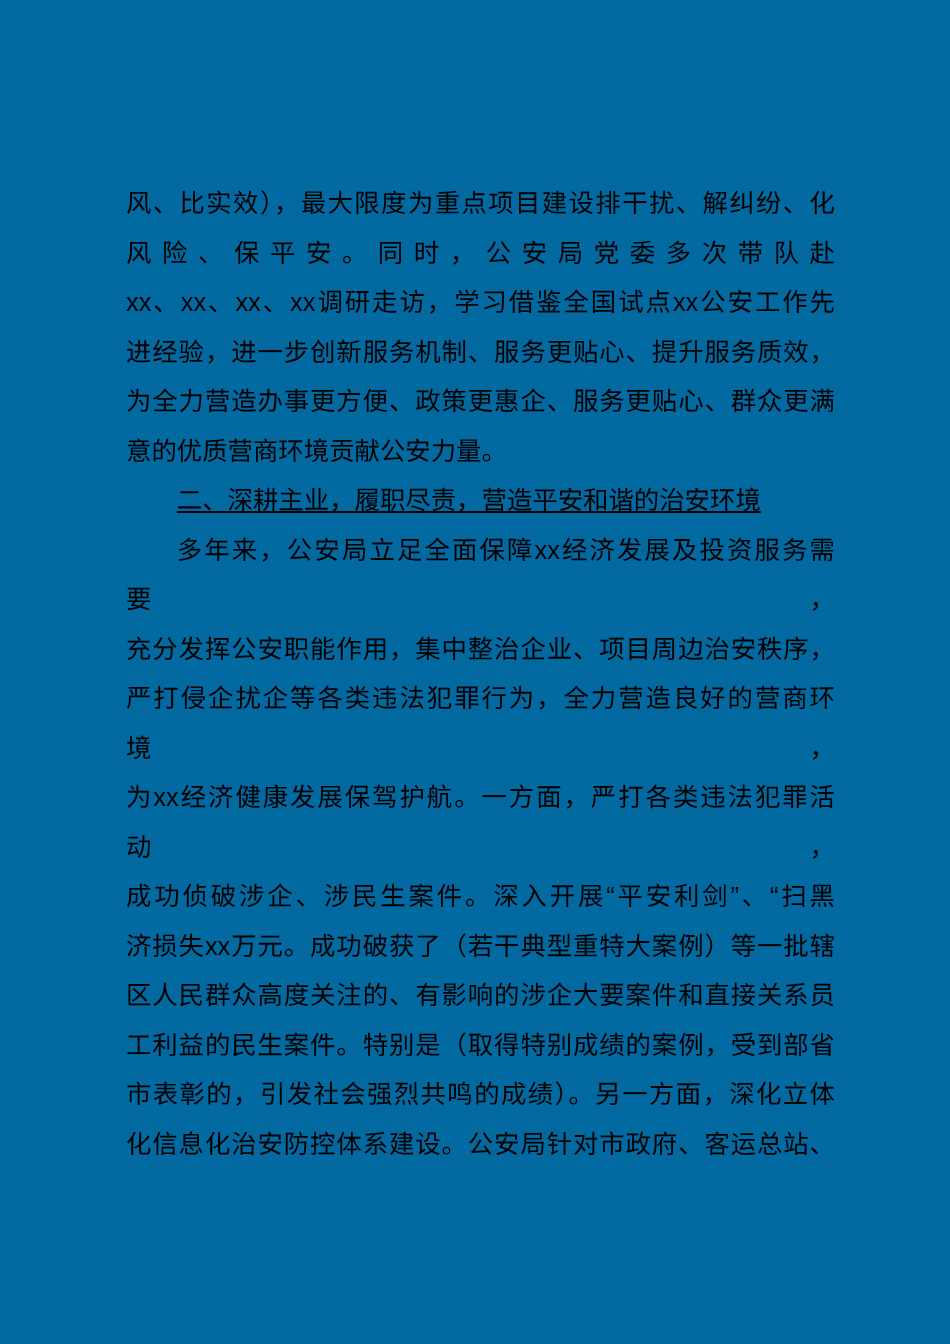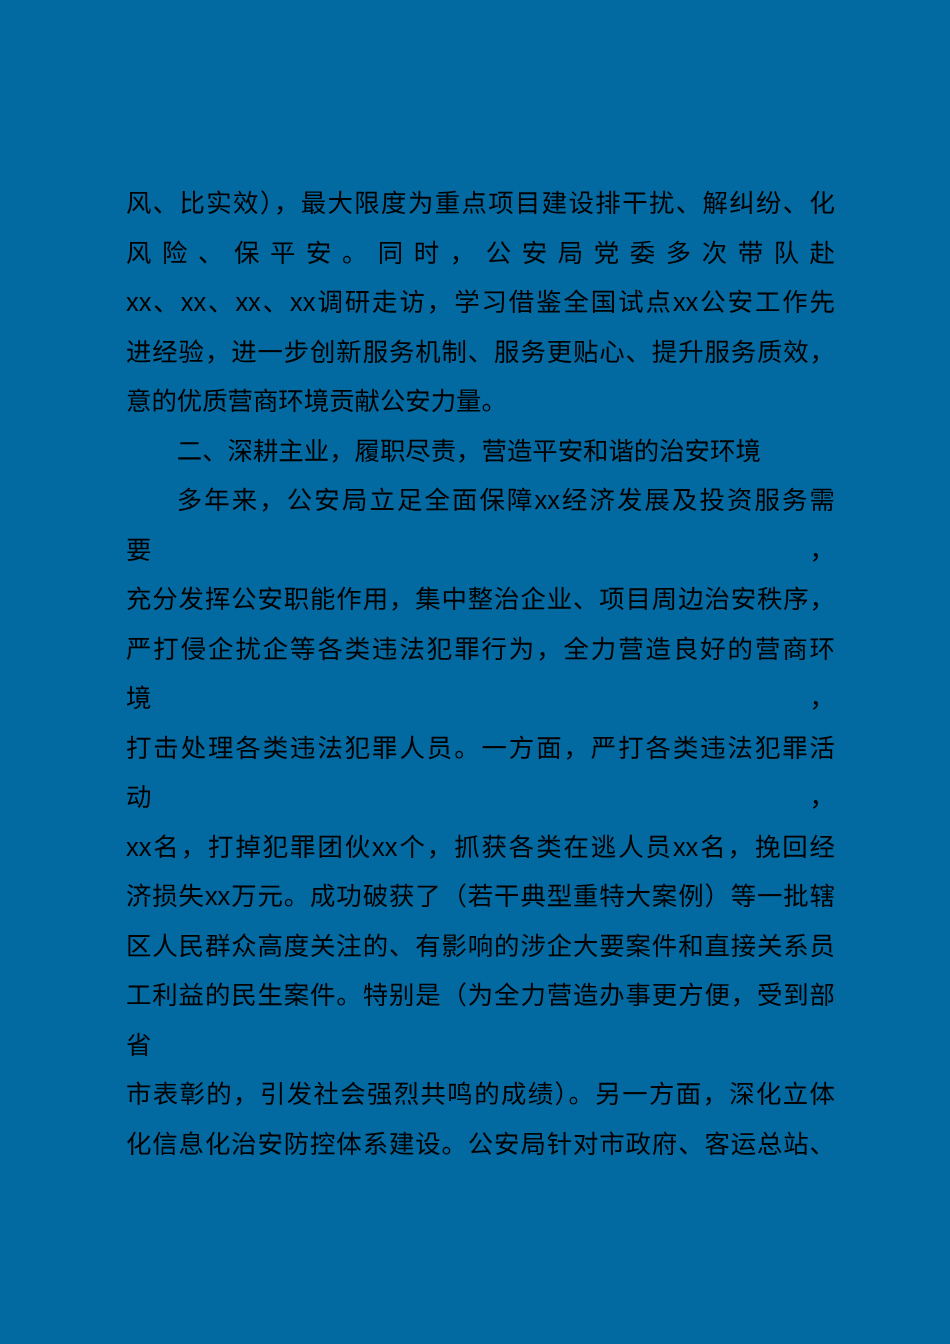--- a/index.html
+++ b/index.html
@@ -35,35 +35,37 @@
     text-align: left;
     text-align-last: left;
   }
   .ln--indent {
     text-indent: 2em;
   }
   .ln--heading {
     text-align: left;
     text-align-last: left;
     text-indent: 2em;
+    text-decoration: underline;
   }
 </style>
 </head>
 <body>
 
 <div class="page">
   <div class="ln">风、比实效），最大限度为重点项目建设排干扰、解纠纷、化</div>
   <div class="ln">风险、保平安。同时，公安局党委多次带队赴</div>
   <div class="ln">xx、xx、xx、xx调研走访，学习借鉴全国试点xx公安工作先</div>
   <div class="ln">进经验，进一步创新服务机制、服务更贴心、提升服务质效，</div>
+  <div class="ln">为全力营造办事更方便、政策更惠企、服务更贴心、群众更满</div>
   <div class="ln ln--left">意的优质营商环境贡献公安力量。</div>
   <div class="ln ln--heading">二、深耕主业，履职尽责，营造平安和谐的治安环境</div>
   <div class="ln ln--indent">多年来，公安局立足全面保障xx经济发展及投资服务需要，</div>
   <div class="ln">充分发挥公安职能作用，集中整治企业、项目周边治安秩序，</div>
   <div class="ln">严打侵企扰企等各类违法犯罪行为，全力营造良好的营商环境，</div>
-  <div class="ln">打击处理各类违法犯罪人员。一方面，严打各类违法犯罪活动，</div>
-  <div class="ln">xx名，打掉犯罪团伙xx个，抓获各类在逃人员xx名，挽回经</div>
+  <div class="ln">为xx经济健康发展保驾护航。一方面，严打各类违法犯罪活动，</div>
+  <div class="ln">成功侦破涉企、涉民生案件。深入开展“平安利剑”、“扫黑</div>
   <div class="ln">济损失xx万元。成功破获了（若干典型重特大案例）等一批辖</div>
   <div class="ln">区人民群众高度关注的、有影响的涉企大要案件和直接关系员</div>
-  <div class="ln">工利益的民生案件。特别是（为全力营造办事更方便，受到部省</div>
+  <div class="ln">工利益的民生案件。特别是（取得特别成绩的案例，受到部省</div>
   <div class="ln">市表彰的，引发社会强烈共鸣的成绩）。另一方面，深化立体</div>
   <div class="ln">化信息化治安防控体系建设。公安局针对市政府、客运总站、</div>
 </div>
 
 </body></html>

